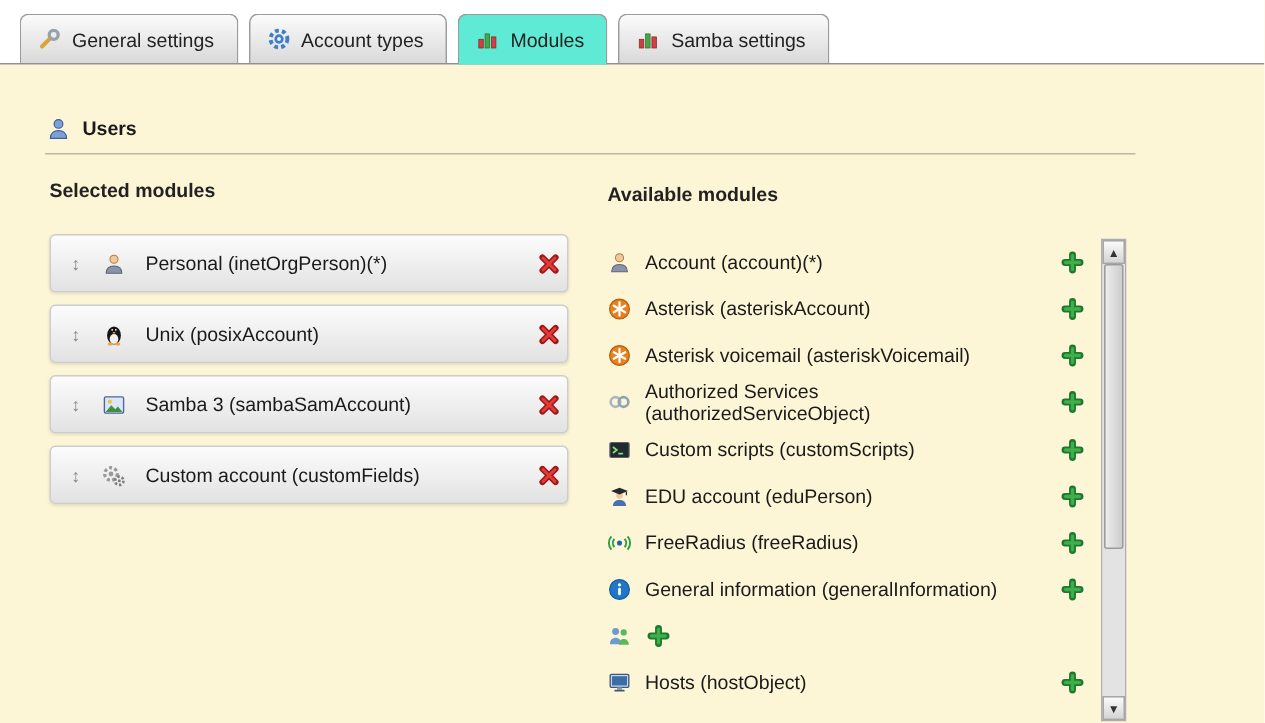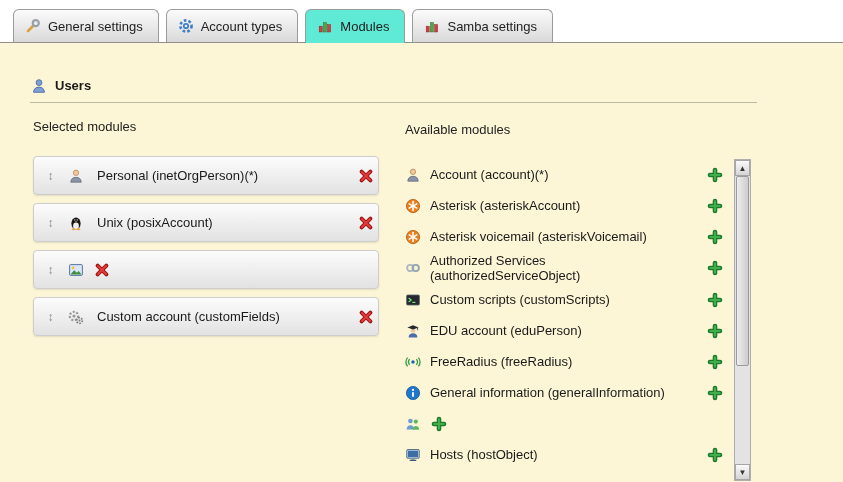--- a/index.html
+++ b/index.html
@@ -23,21 +23,21 @@
     border-radius: 6px 6px 0 0; color: #222; white-space: nowrap;
   }
   .tab.active { background: #5eead4; padding-bottom: 9px; margin-bottom: -1px; z-index: 2; }
   .icon16 { width: 16px; height: 16px; flex: 0 0 16px; display: inline-block; line-height: 0; }
   .icon16 svg { width: 16px; height: 16px; display: block; }
   
   .section-head { display: flex; align-items: flex-start; gap: 8px; margin: 35px 0 0 31px; font-weight: bold; }
   .divider { border: none; border-top: 1px solid #b9b9a4; margin: 8px 86px 0 30px; }
   
   .cols { position: relative; margin-top: 16px; }
-  .col-heading { color: #222; margin-bottom: 22px; }
+  .col-heading { color: #222; margin-bottom: 22px; font-weight: bold; }
   .col-left  { position: absolute; left: 33px;  top: 0; width: 346px; }
   .col-right { position: absolute; left: 405px; top: 3px; width: 346px; }
   
   .sel-row {
     height: 39px; margin-bottom: 8px;
     display: flex; align-items: center; padding: 0 12px 0 9px;
     background: linear-gradient(#fcfcfc, #e2e2e2);
     border: 1px solid #cdcdcd; border-radius: 4px;
     box-shadow: 0 1px 2px rgba(0,0,0,0.10); cursor: move;
   }
@@ -179,20 +179,21 @@
   </div>
             <div class="sel-row">
     <span class="drag">↕</span>
     <span class="icon16">
                 <svg viewBox="0 0 16 16">
                   <rect x="1.6" y="2.6" width="12.8" height="10.8" rx="1" fill="#dbe7f6" stroke="#49679b" stroke-width="0.9"></rect>
                   <path d="M2.4 12.6 L6.2 8.2 L8.8 10.8 L10.6 9 L13.6 12.6 Z" fill="#3f8f3f"></path>
                   <circle cx="5.2" cy="5.8" r="1.4" fill="#f3c23c"></circle>
                 </svg>
               </span>
+    <span class="sel-label">Samba 3 (sambaSamAccount)</span>
     <button class="x-btn"><span class="icon16"><svg viewBox="0 0 16 16">
                     <g stroke="#a01515" stroke-width="4" stroke-linecap="round">
                       <line x1="3.6" y1="3.6" x2="12.4" y2="12.4"></line>
                       <line x1="12.4" y1="3.6" x2="3.6" y2="12.4"></line>
                     </g>
                     <g stroke="#e03c3c" stroke-width="2" stroke-linecap="round">
                       <line x1="4" y1="4" x2="12" y2="12"></line>
                       <line x1="12" y1="4" x2="4" y2="12"></line>
                     </g>
                   </svg></span></button>

